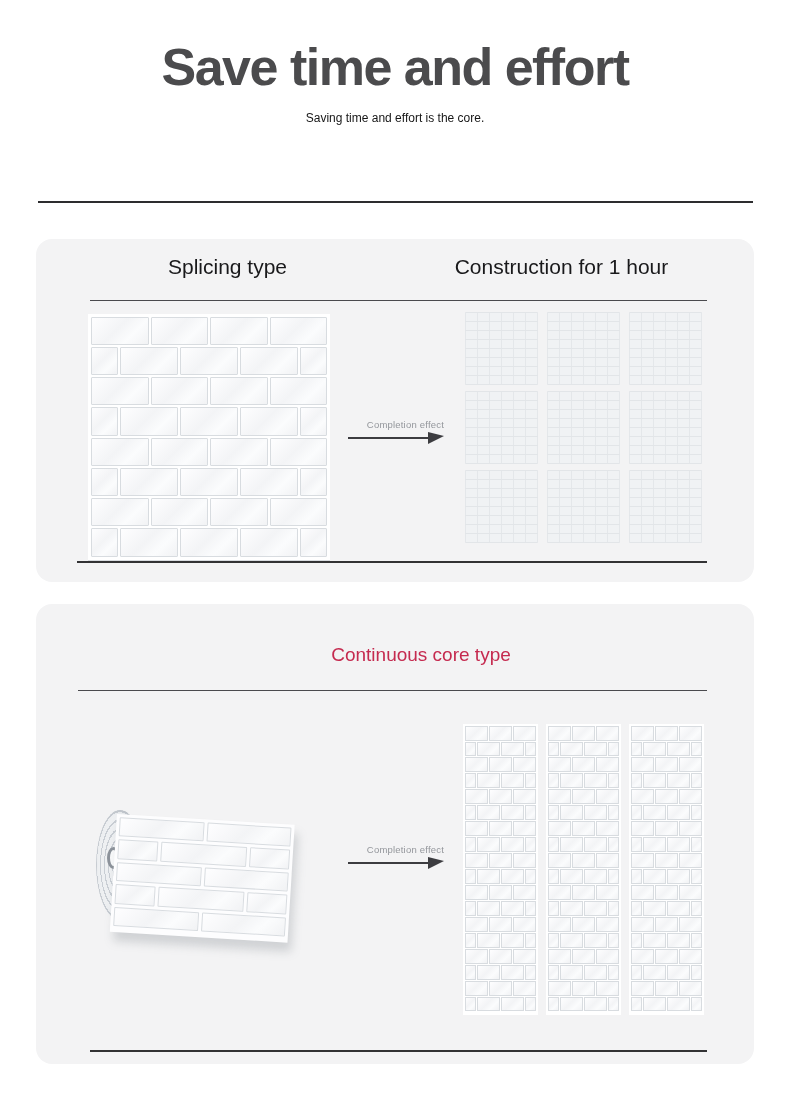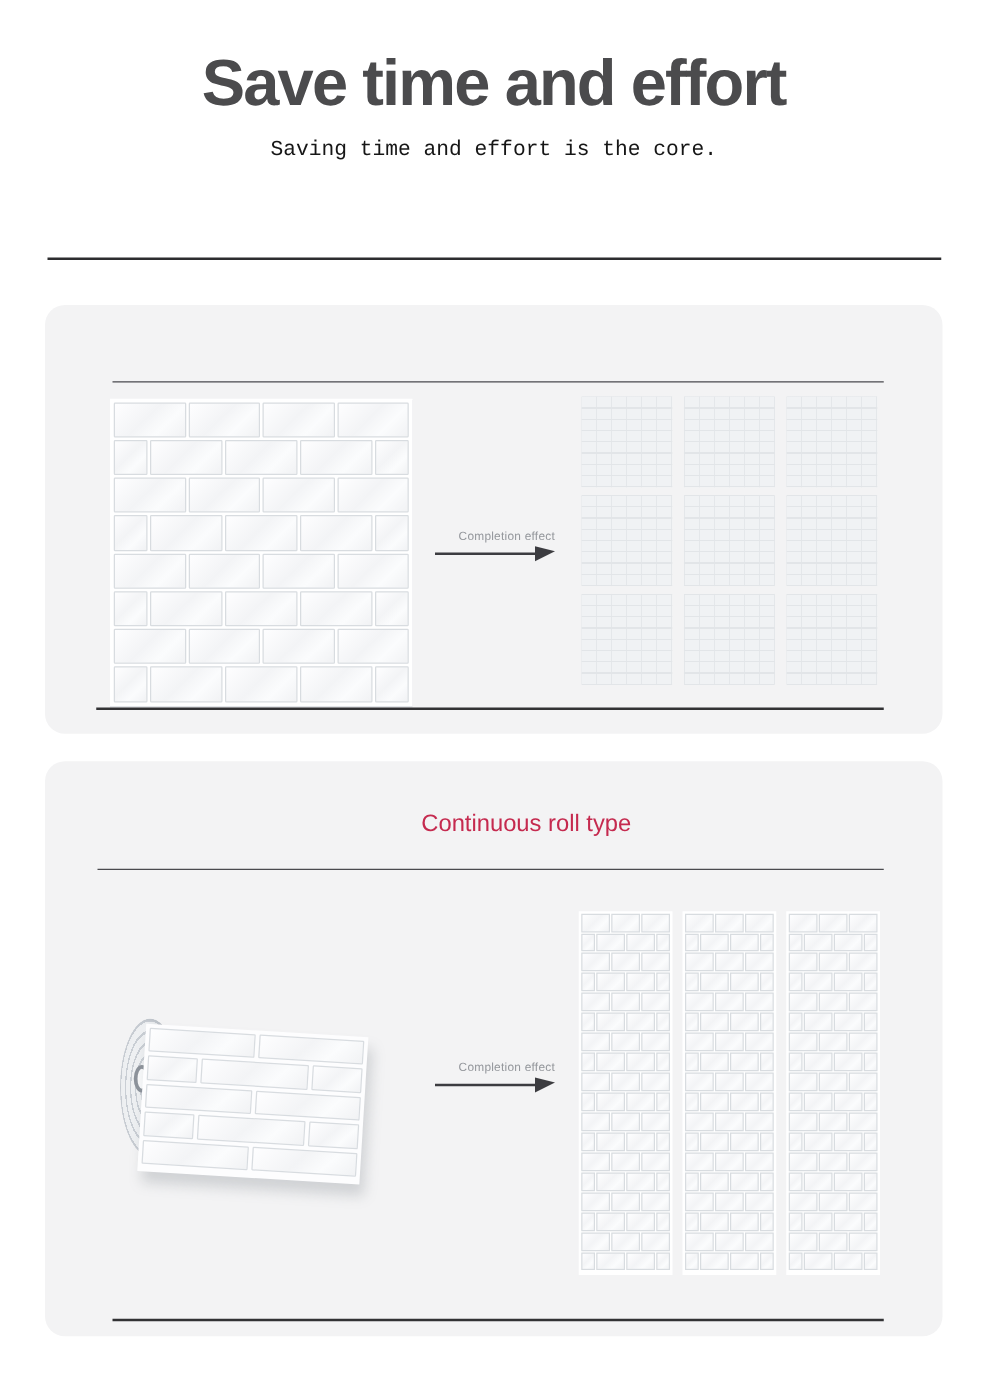--- a/index.html
+++ b/index.html
@@ -1,20 +1,20 @@
 <!DOCTYPE html>
 <html><head>
 <meta charset="utf-8">
 <style>
   html,body{margin:0;padding:0;background:#ffffff;}
   body{width:790px;height:1102px;position:relative;font-family:"Liberation Sans", sans-serif;overflow:hidden;}
 
   
   .page-title{margin:40px 0 0 0;text-align:center;font-size:52px;line-height:1.05;font-weight:800;letter-spacing:-1.5px;color:#4b4b4d;}
-  .page-subtitle{margin:16px 0 0 0;text-align:center;font-size:17px;color:#161616;font-family:Liberation Mono, monospace;}
+  .page-subtitle{margin:16px 0 0 0;text-align:center;font-size:12px;color:#161616;}
   .top-divider{margin:76px 37px 0 38px;height:2px;background:#2d2d2f;border:none;}
 
   
   .card{position:relative;margin:36px 36px 0 36px;background:#f3f3f4;border-radius:16px;}
   .card.c1{height:343px;}
   .card.c2{height:460px;margin-top:22px;}
 
   .card-headings{position:absolute;top:16px;left:0;right:0;display:flex;}
   .card-headings .half{flex:1;text-align:center;}
   .c1 .product-heading{font-size:21px;color:#19191b;position:relative;left:12px;}
@@ -79,20 +79,24 @@
   .strip .brick{border-radius:0;}
 </style>
 </head>
 <body>
 
 <h1 class="page-title">Save time and effort</h1>
 <p class="page-subtitle">Saving time and effort is the core.</p>
 <div class="top-divider"></div>
 
 <section class="card c1">
+  <div class="card-headings">
+    <div class="half product-heading">Splicing type</div>
+    <div class="half result-heading">Construction for 1 hour</div>
+  </div>
   <div class="head-line"></div>
 
   <div class="brick-panel">
       <div class="brick-row">
         <div class="brick"></div>
         <div class="brick"></div>
         <div class="brick"></div>
         <div class="brick"></div>
       </div>
       <div class="brick-row">
@@ -161,21 +165,21 @@
       <div class="tile"></div>
       <div class="tile"></div>
       <div class="tile"></div>
     </div>
 
   <div class="bottom-line"></div>
 </section>
 
 <section class="card c2">
   <div class="card-headings">
-    <div class="half product-heading">Continuous roll type</div>
+    <div class="half product-heading">Continuous core type</div>
   </div>
   <div class="head-line"></div>
 
   <div class="roll-figure">
     <div class="roll-end"></div>
     <div class="roll-core"></div>
     <div class="roll-sheet">
         <div class="brick-row">
           <div class="brick"></div>
           <div class="brick"></div>

